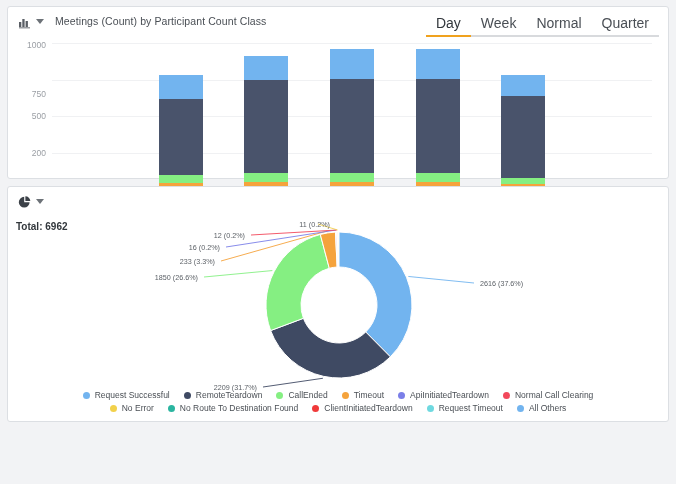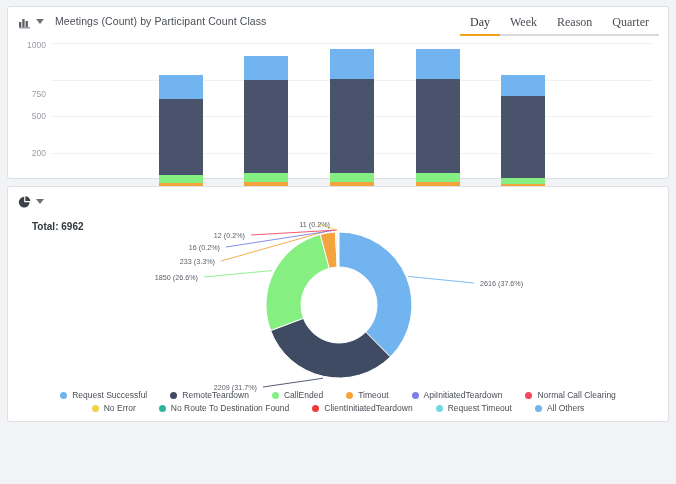--- a/index.html
+++ b/index.html
@@ -39,26 +39,25 @@
     font-size: 10.5px; color: #4a4f55; letter-spacing: .1px;
     white-space: nowrap;
   }
 
   
   .gran-tabs {
     position: absolute; right: 9px; top: 6px;
     display: flex; align-items: flex-start;
   }
   .gran-tab {
-    font-size: 12px; color: #4a4f55;
+    font-size: 14px; color: #4a4f55;
     padding: 2px 10px 4px 10px;
     border-bottom: 2px solid #d8dadd;
     cursor: pointer;
     white-space: nowrap;
-    font-family: Liberation Serif, serif;
   }
   .gran-tab.active { border-bottom-color: #f0a21e; color: #32373c; }
 
   
   .bar-wrap { position: relative; height: 152px; margin: 2px 12px 0 12px; }
   .plot {
     position: absolute; left: 32px; right: 4px; top: 6px; bottom: 0;
   }
   .ytick {
     position: absolute; left: 0; width: 32px;
@@ -85,27 +84,27 @@
     position: absolute; left: 32px; right: 4px; top: 158px;
     display: flex;
   }
   .xlab { flex: 1 1 0; text-align: center; font-size: 8.5px; color: #83878d; }
 
   
   .legend {
     display: flex; flex-wrap: wrap; justify-content: center;
     gap: 3px 16px; padding: 8px 30px 0 30px;
   }
-  .legend.donut-legend { justify-content: center; gap: 3px 23px; padding: 0 46px; }
+  .legend.donut-legend { justify-content: center; gap: 3px 14px; padding: 0 46px; }
   .lg-item { display: flex; align-items: center; font-size: 8.5px; color: #4a4f55; white-space: nowrap; }
   .dot { width: 7px; height: 7px; border-radius: 50%; margin-right: 5px; flex: 0 0 auto; }
 
   
   .total {
-    position: absolute; left: 24px; top: 34px;
+    position: absolute; left: 8px; top: 34px;
     font-size: 10px; color: #32373c; font-weight: bold;
   }
   .donut-area { position: relative; height: 188px; }
   .donut-svg { position: absolute; left: 0; top: 0; }
   .donut-legend-wrap { position: absolute; left: 0; right: 0; bottom: 8px; }
   .slice-label { font-size: 7.2px; fill: #5a5f65; font-family: "Liberation Sans", sans-serif; }
 </style>
 </head>
 <body>
 
@@ -121,21 +120,21 @@
           <rect x="7.6" y="5" width="2.3" height="6" fill="#5a5f65"></rect>
           <rect x="1" y="11.4" width="11" height="0.9" fill="#5a5f65"></rect>
         </svg>
       </span>
       <span class="caret"></span>
       <span class="panel-title">Meetings (Count) by Participant Count Class</span>
 
       <div class="gran-tabs">
         <div class="gran-tab active">Day</div>
         <div class="gran-tab">Week</div>
-        <div class="gran-tab">Reason</div>
+        <div class="gran-tab">Normal</div>
         <div class="gran-tab">Quarter</div>
       </div>
     </div>
 
     <div class="bar-wrap">
       <div id="bar-grid">
           <div class="gridline base" style="top: 152px;"></div>
           <div class="gridline" style="top: 115.5px;"></div>
           <div class="gridline" style="top: 79px;"></div>
           <div class="gridline" style="top: 42.5px;"></div>

